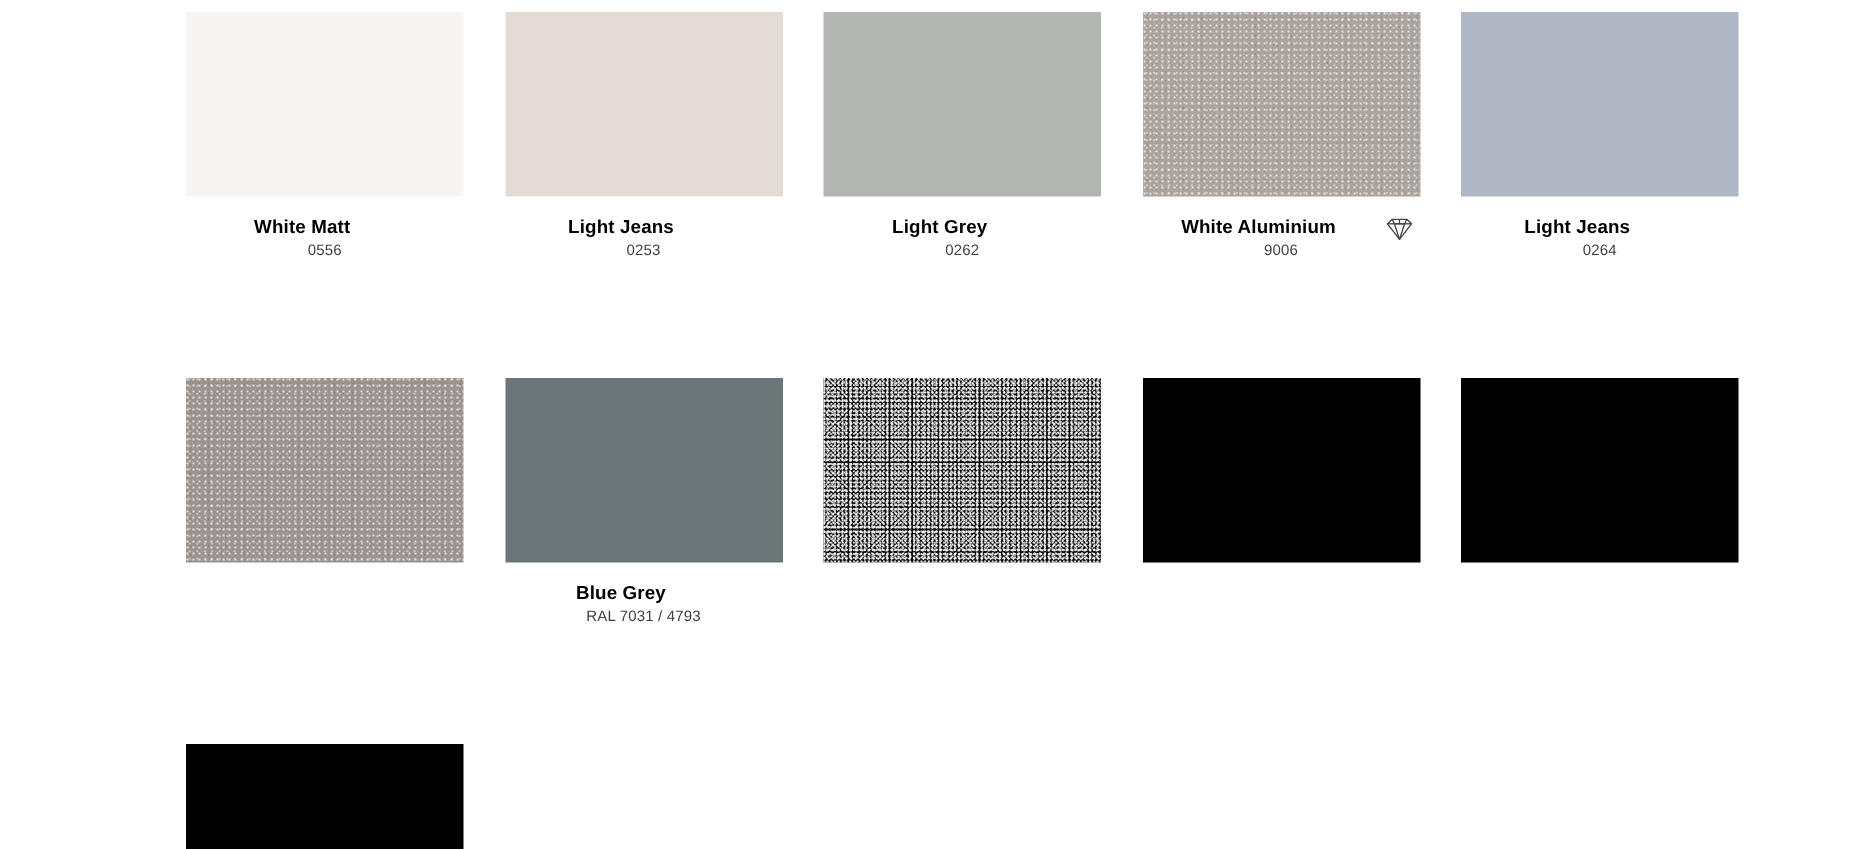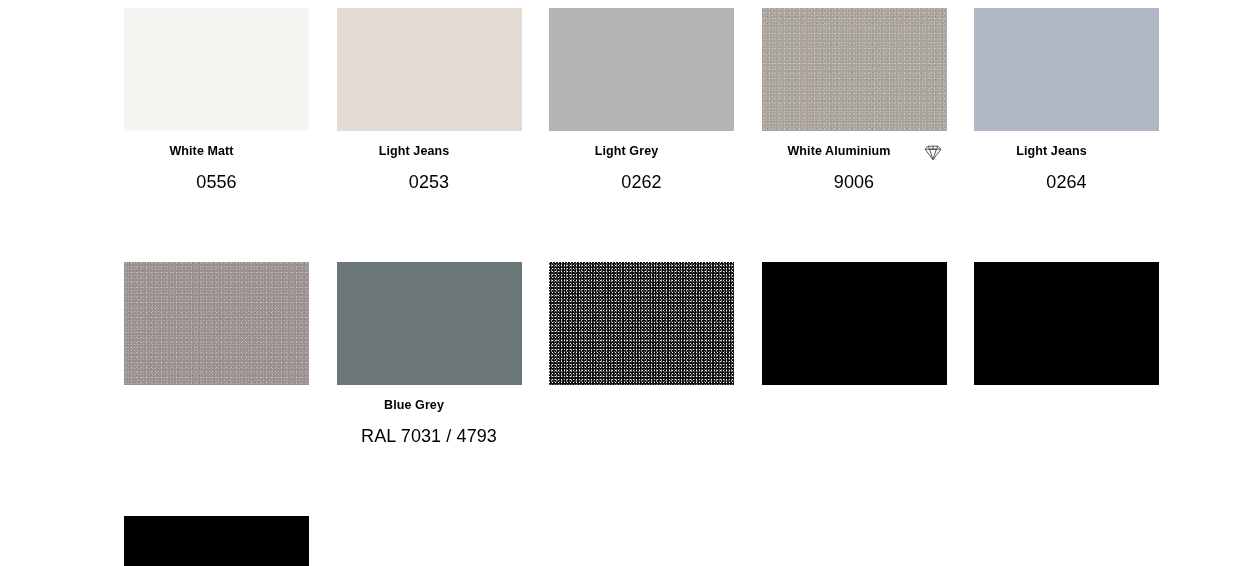--- a/index.html
+++ b/index.html
@@ -92,25 +92,25 @@
   }
   .swatch-name {
     font-size: 12.5px;
     font-weight: bold;
     color: #000000;
     line-height: 15px;
     letter-spacing: 0.1px;
     padding-right: 30px;
   }
   .swatch-code {
-    font-size: 18px;
+    font-size: 10px;
     font-weight: normal;
-    color: #000000;
+    color: #404040;
     line-height: 15px;
-    margin-top: 16px;
+    margin-top: 1px;
     letter-spacing: 0.1px;
   }
 
   .gem-icon {
     position: absolute;
     right: 3px;
     top: 0px;
     width: 22px;
     height: 18px;
     line-height: 0;

